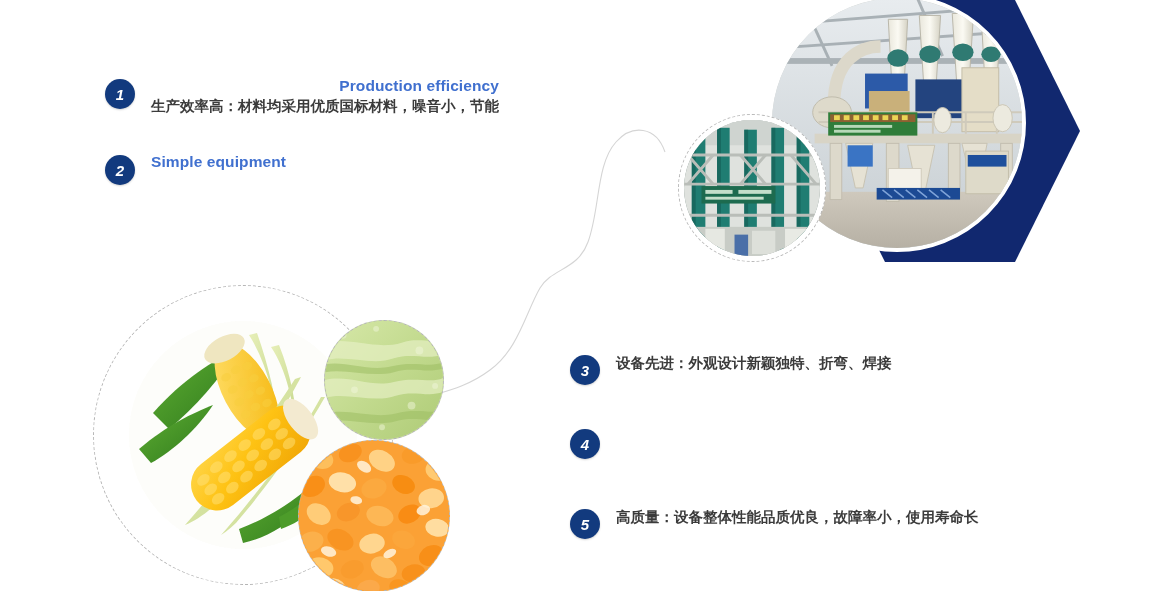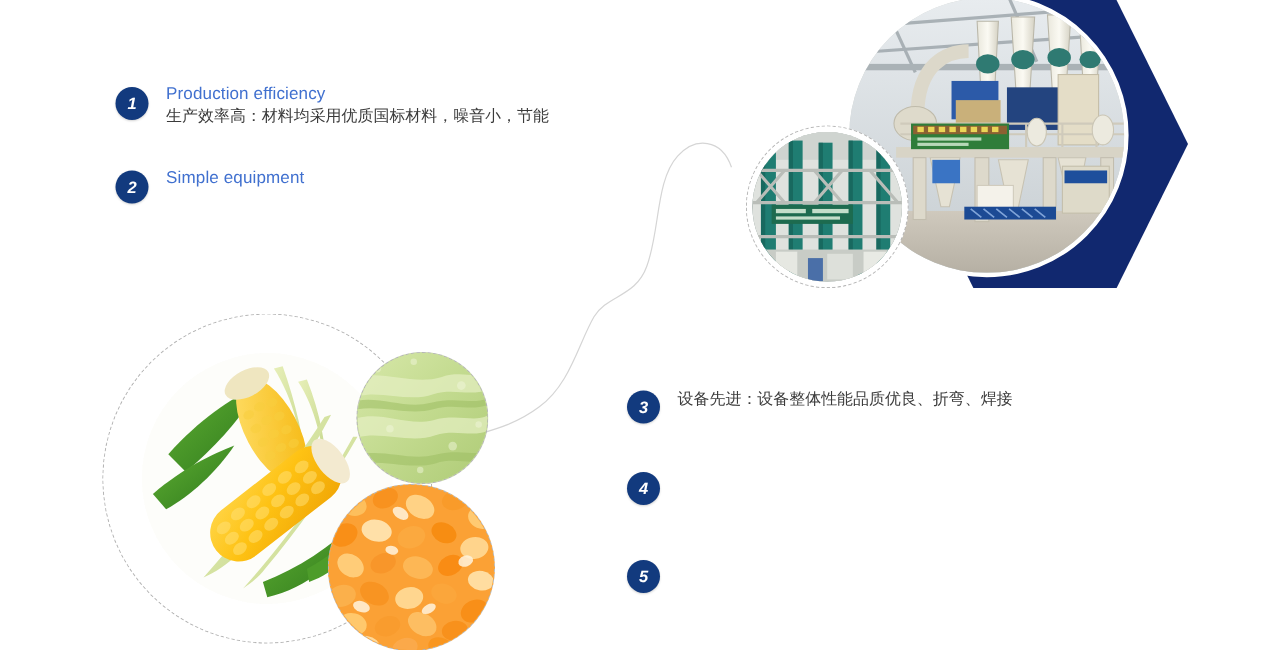--- a/index.html
+++ b/index.html
@@ -43,28 +43,29 @@
     letter-spacing: 0;
   }
   .feature-text {
     margin-left: 16px;
   }
   .feature-title {
     color: #4070cf;
     font-size: 15.5px;
     line-height: 19px;
     letter-spacing: 0.1px;
-    font-weight: normal;
+    font-weight: bold;
+    text-align: right;
   }
   .feature-desc {
     color: #3b3b3b;
     font-size: 14.5px;
     line-height: 21px;
     margin-top: 1px;
-    font-weight: normal;
+    font-weight: bold;
   }
 
   
   #hex-cluster {
     position: absolute;
     left: 670px;
     top: -8px;
     width: 484px;
     height: 300px;
   }
@@ -505,27 +506,28 @@
   <div class="feature" style="left:105px; top:152px;">
     <div class="badge">2</div>
     <div class="feature-text">
       <div class="feature-title">Simple equipment</div>
     </div>
   </div>
 
   <div class="feature" style="left:570px; top:352px;">
     <div class="badge">3</div>
     <div class="feature-text">
-      <div class="feature-desc">设备先进：设备整体性能品质优良、折弯、焊接</div>
+      <div class="feature-desc">设备先进：外观设计新颖独特、折弯、焊接</div>
     </div>
   </div>
 
   <div class="feature" style="left:570px; top:426px;">
     <div class="badge">4</div>
   </div>
 
   <div class="feature" style="left:570px; top:506px;">
     <div class="badge">5</div>
     <div class="feature-text">
+      <div class="feature-desc">高质量：设备整体性能品质优良，故障率小，使用寿命长</div>
     </div>
   </div>
 
 </div>
 
 </body></html>

